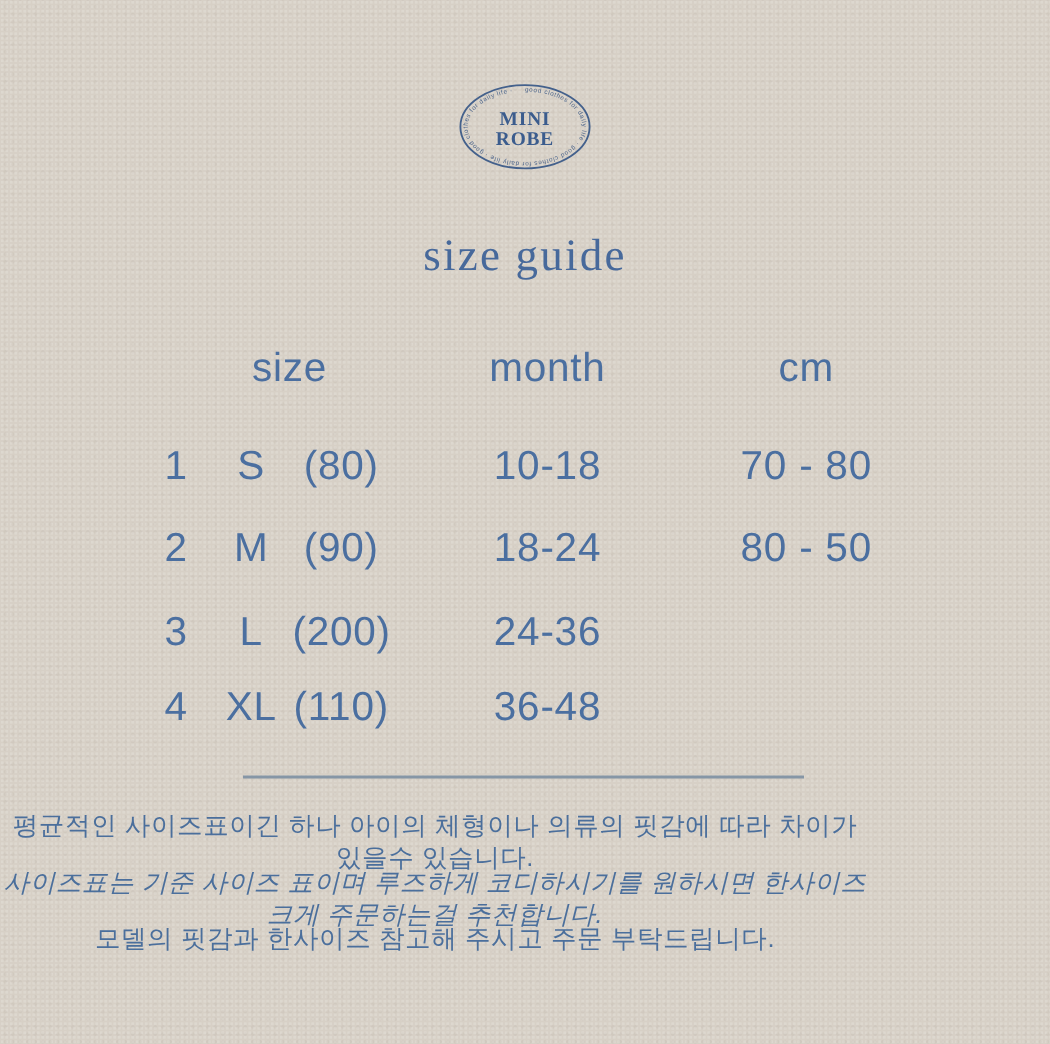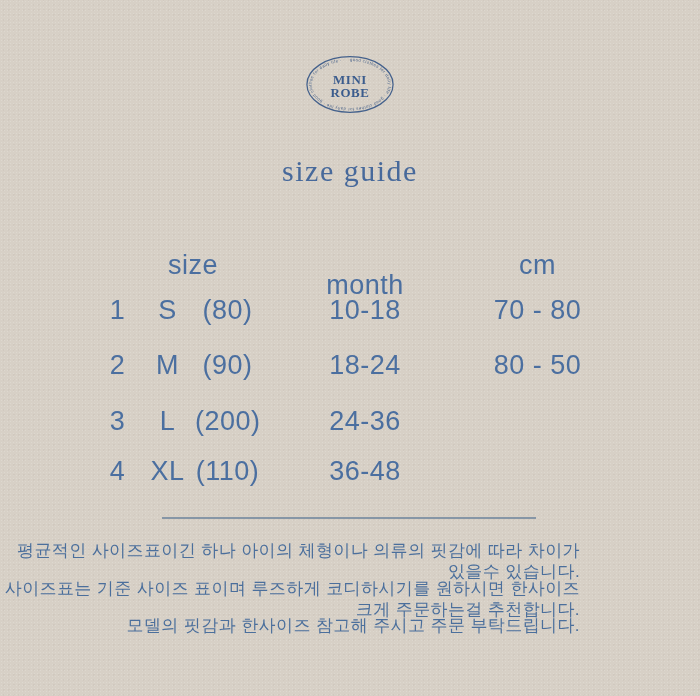--- a/index.html
+++ b/index.html
@@ -41,43 +41,43 @@
     position:absolute;left:0;width:688px;height:34px;
     display:grid;
     grid-template-columns:95px 45px 55px 65px 30px 150px 20px 155px auto;
     align-items:center;
     color:#4b6fa0;
     font-size:27px;line-height:34px;letter-spacing:.5px;
     font-weight:500;
   }
   .row span{text-align:center;}
   .hdr-size{grid-column:3/5;margin-left:-14px;}
-  .hdr-month{grid-column:6/7;margin-top:40px;}
+  .hdr-month{grid-column:6/7;}
   .hdr-cm{grid-column:8/9;}
   .c-no{grid-column:2/3;}
   .c-letter{grid-column:3/4;}
   .c-paren{grid-column:4/5;}
   .c-month{grid-column:6/7;}
   .c-cm{grid-column:8/9;}
   .row.header{top:228px;}
   .row.r1{top:293px;}
   .row.r2{top:348px;}
   .row.r3{top:404px;}
   .row.r4{top:454px;}
   .divider{
     position:absolute;top:517px;left:162px;width:374px;height:2px;
     background:#8696a6;
   }
   .note{
     position:absolute;left:0;width:580px;margin:0;
-    text-align:right;color:#4b6f9c;
+    text-align:center;color:#4b6f9c;
     font-size:17px;line-height:21px;letter-spacing:.4px;
   }
   .note.n1{top:540px;}
-  .note.n2{top:578px;}
+  .note.n2{top:578px;font-style:italic;}
   .note.n3{top:615px;}
 </style>
 </head>
 <body>
 
 <div class="canvas">
 
   <div class="logo">
     <svg width="96" height="67" viewBox="0 0 100 70">
       <ellipse cx="50" cy="35" rx="45" ry="29" fill="none" stroke="#44618c" stroke-width="1.3"></ellipse>

